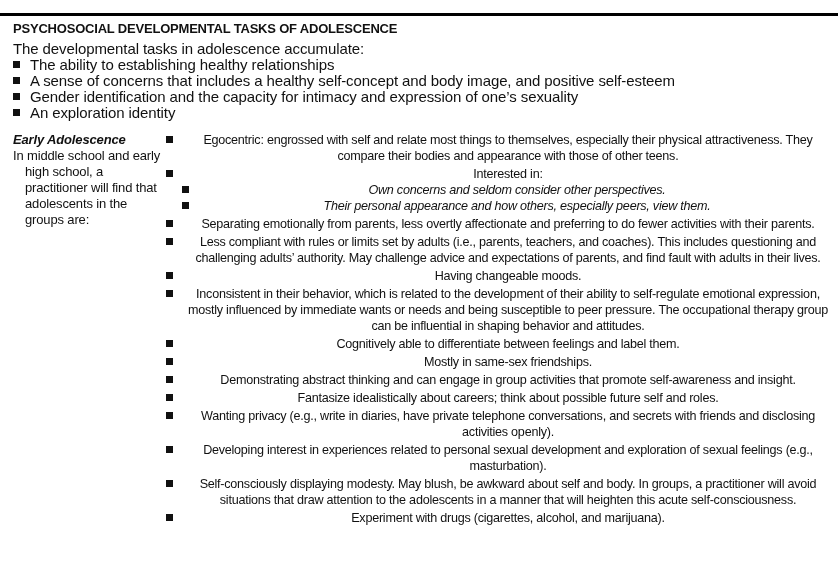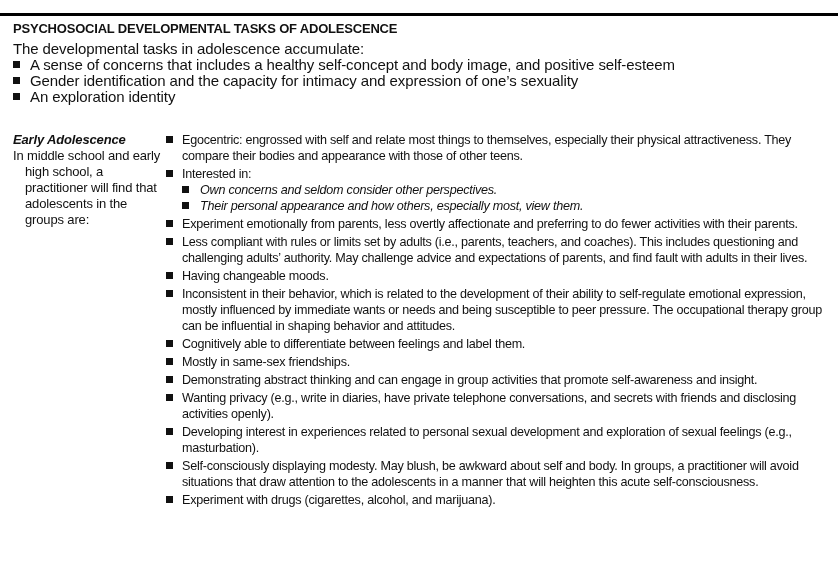--- a/index.html
+++ b/index.html
@@ -95,20 +95,21 @@
       width: 140px;
     }
     .right-col {
       position: absolute;
       left: 166px;
       top: 119px;
       width: 668px;
       font-size: 12.6px;
       line-height: 16px;
       letter-spacing: -0.25px;
+      text-align: center;
     }
     .main-list {
       list-style: none;
       margin: 0;
       padding: 0;
     }
     .main-list > li {
       position: relative;
       padding-left: 16px;
       margin-bottom: 2px;
@@ -135,46 +136,47 @@
 <body>
 
 <div class="page">
   <div class="top-rule"></div>
 
   <div class="title">PSYCHOSOCIAL DEVELOPMENTAL TASKS OF ADOLESCENCE</div>
 
   <div class="intro">
     <div>The developmental tasks in adolescence accumulate:</div>
     <ul class="intro-list">
-      <li><span class="bullet"></span></li>
+      <li><span class="bullet"></span><span>The ability to establishing healthy relationships</span></li>
       <li><span class="bullet"></span><span>A sense of concerns that includes a healthy self-concept and body image, and positive self-esteem</span></li>
       <li><span class="bullet"></span><span>Gender identification and the capacity for intimacy and expression of one’s sexuality</span></li>
       <li><span class="bullet"></span><span>An exploration identity</span></li>
     </ul>
   </div>
 
   <div class="left-col">
     <div class="heading">Early Adolescence</div>
     <div class="desc">In middle school and early high school, a practitioner will find that adolescents in the groups are:</div>
   </div>
 
   <div class="right-col">
     <ul class="main-list" id="main-list">
         <li><span class="bullet"></span><span>Egocentric: engrossed with self and relate most things to themselves, especially their physical attractiveness. They compare their bodies and appearance with those of other teens.</span></li>
         <li><span class="bullet"></span><span>Interested in:</span><ul class="sub-list">
             <li><span class="bullet"></span><span>Own concerns and seldom consider other perspectives.</span></li>
-            <li><span class="bullet"></span><span>Their personal appearance and how others, especially most, view them.</span></li>
+            <li><span class="bullet"></span><span>Their personal appearance and how others, especially peers, view them.</span></li>
           </ul></li>
-        <li><span class="bullet"></span><span>Experiment emotionally from parents, less overtly affectionate and preferring to do fewer activities with their parents.</span></li>
+        <li><span class="bullet"></span><span>Separating emotionally from parents, less overtly affectionate and preferring to do fewer activities with their parents.</span></li>
         <li><span class="bullet"></span><span>Less compliant with rules or limits set by adults (i.e., parents, teachers, and coaches). This includes questioning and challenging adults’ authority. May challenge advice and expectations of parents, and find fault with adults in their lives.</span></li>
         <li><span class="bullet"></span><span>Having changeable moods.</span></li>
         <li><span class="bullet"></span><span>Inconsistent in their behavior, which is related to the development of their ability to self-regulate emotional expression, mostly influenced by immediate wants or needs and being susceptible to peer pressure. The occupational therapy group can be influential in shaping behavior and attitudes.</span></li>
         <li><span class="bullet"></span><span>Cognitively able to differentiate between feelings and label them.</span></li>
         <li><span class="bullet"></span><span>Mostly in same-sex friendships.</span></li>
         <li><span class="bullet"></span><span>Demonstrating abstract thinking and can engage in group activities that promote self-awareness and insight.</span></li>
+        <li><span class="bullet"></span><span>Fantasize idealistically about careers; think about possible future self and roles.</span></li>
         <li><span class="bullet"></span><span>Wanting privacy (e.g., write in diaries, have private telephone conversations, and secrets with friends and disclosing activities openly).</span></li>
         <li><span class="bullet"></span><span>Developing interest in experiences related to personal sexual development and exploration of sexual feelings (e.g., masturbation).</span></li>
         <li><span class="bullet"></span><span>Self-consciously displaying modesty. May blush, be awkward about self and body. In groups, a practitioner will avoid situations that draw attention to the adolescents in a manner that will heighten this acute self-consciousness.</span></li>
         <li><span class="bullet"></span><span>Experiment with drugs (cigarettes, alcohol, and marijuana).</span></li>
       </ul>
   </div>
 
   <div class="bottom-rule"></div>
 </div>
 

